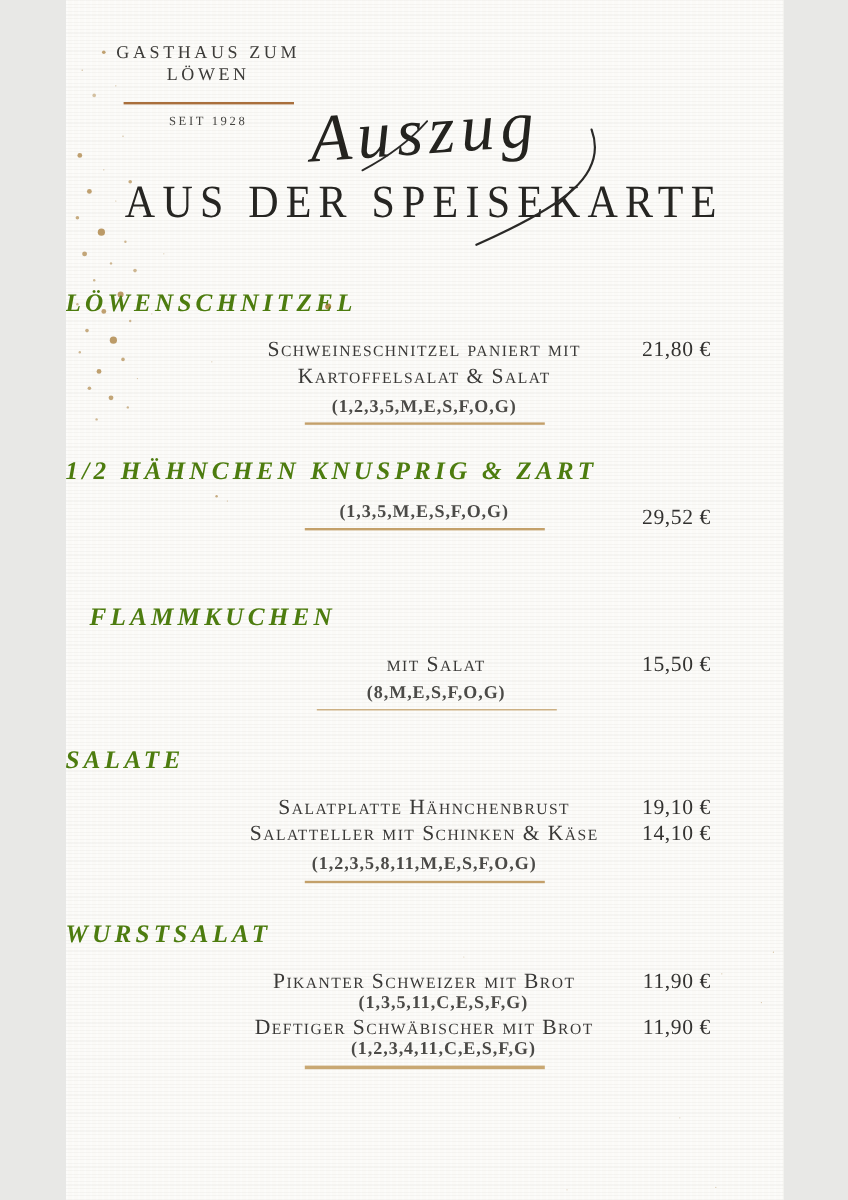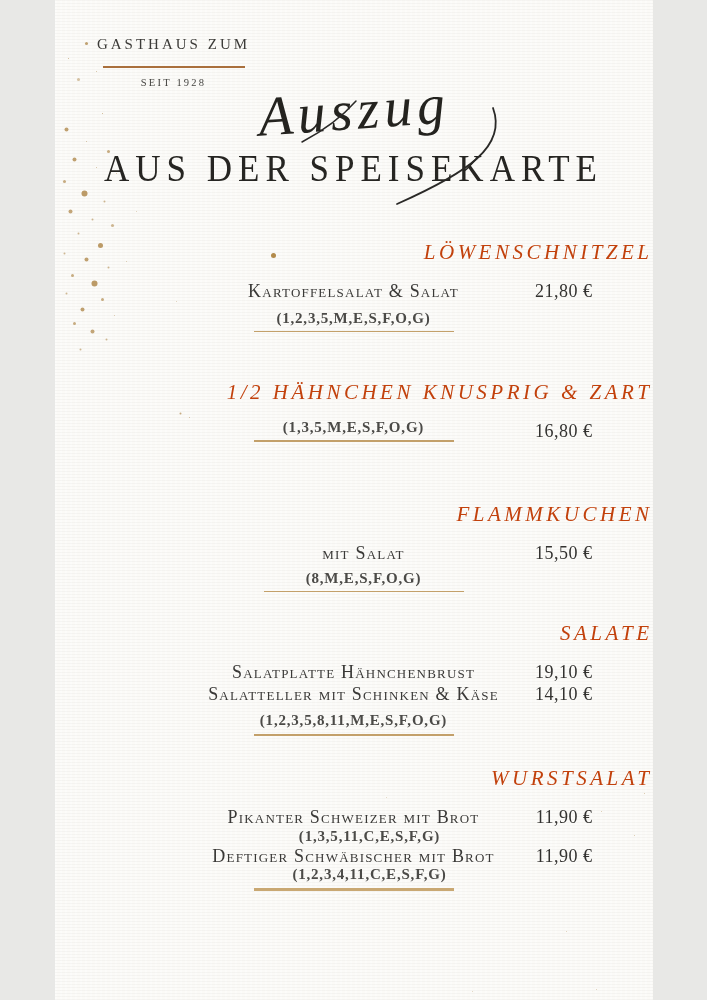--- a/index.html
+++ b/index.html
@@ -93,22 +93,22 @@
   .main-title{
     position:absolute;top:147px;left:0;right:0;margin:0;z-index:4;
     text-align:center;font-weight:normal;
     font-size:35px;letter-spacing:6px;color:#262522;
     transform:scaleY(1.1);transform-origin:top center;
   }
 
   
   .menu-item{position:absolute;left:0;right:0;z-index:3;}
   .item-title{
-    margin:0;text-align:right;font-weight:normal;font-style:italic;
-    font-size:21px;line-height:24px;letter-spacing:3.5px;color:#c2410c;
+    margin:0;text-align:left;font-weight:bold;font-style:italic;
+    font-size:21px;line-height:24px;letter-spacing:3.5px;color:#4d7c0f;
   }
   .desc-line{position:relative;text-align:center;margin-top:0;
     font-variant:small-caps;font-size:18px;line-height:21.5px;
     letter-spacing:1.2px;color:#3a3937;}
   .first-line{margin-top:17px;}
   .price{position:absolute;right:60px;top:0;font-variant:normal;
     font-size:18px;letter-spacing:.5px;color:#333230;}
   .allergens{text-align:center;margin-top:7px;font-size:15px;line-height:12px;
     letter-spacing:.8px;color:#4b4a47;font-weight:bold;}
   .allergens-inline{margin-top:1px;margin-left:32px;}
@@ -128,47 +128,49 @@
 
   <div class="spl spl-left"></div>
   <div class="spl spl-rightmid"></div>
   <div class="spl spl-botright"></div>
   <div class="streak streak-1"></div>
   <div class="streak streak-2"></div>
   <div class="bullet-dot"></div>
 
   <header class="logo">
     <div class="logo-name">GASTHAUS ZUM</div>
+    <div class="logo-name">LÖWEN</div>
     <div class="logo-rule"></div>
     <div class="logo-since">SEIT 1928</div>
   </header>
 
   <div class="script-title">Auszug</div>
   <svg class="flourish" width="707" height="230" viewBox="0 0 707 230">
     <path d="M438 108 C452 146 414 172 342 204" fill="none" stroke="#2a2927" stroke-width="1.8" stroke-linecap="round"></path>
     <path d="M247 142 C266 132 286 118 301 101" fill="none" stroke="#2a2927" stroke-width="1.5" stroke-linecap="round"></path>
   </svg>
   <h1 class="main-title">AUS DER SPEISEKARTE</h1>
 
   <section class="menu-item s1">
     <h2 class="item-title">LÖWENSCHNITZEL</h2>
     <div class="desc-line first-line">
+      <span>Schweineschnitzel paniert mit</span>
       <span class="price">21,80 €</span>
     </div>
     <div class="desc-line">
       <span>Kartoffelsalat &amp; Salat</span>
     </div>
     <div class="allergens mt9">(1,2,3,5,M,E,S,F,O,G)</div>
     <div class="rule"></div>
   </section>
 
   <section class="menu-item s2">
     <h2 class="item-title">1/2 HÄHNCHEN KNUSPRIG &amp; ZART</h2>
     <div class="desc-line first-line">
-      <span class="price">16,80 €</span>
+      <span class="price">29,52 €</span>
     </div>
     <div class="allergens">(1,3,5,M,E,S,F,O,G)</div>
     <div class="rule"></div>
   </section>
 
   <section class="menu-item s3">
     <h2 class="item-title">FLAMMKUCHEN</h2>
     <div class="desc-line first-line">
       <span>mit Salat</span>
       <span class="price">15,50 €</span>

